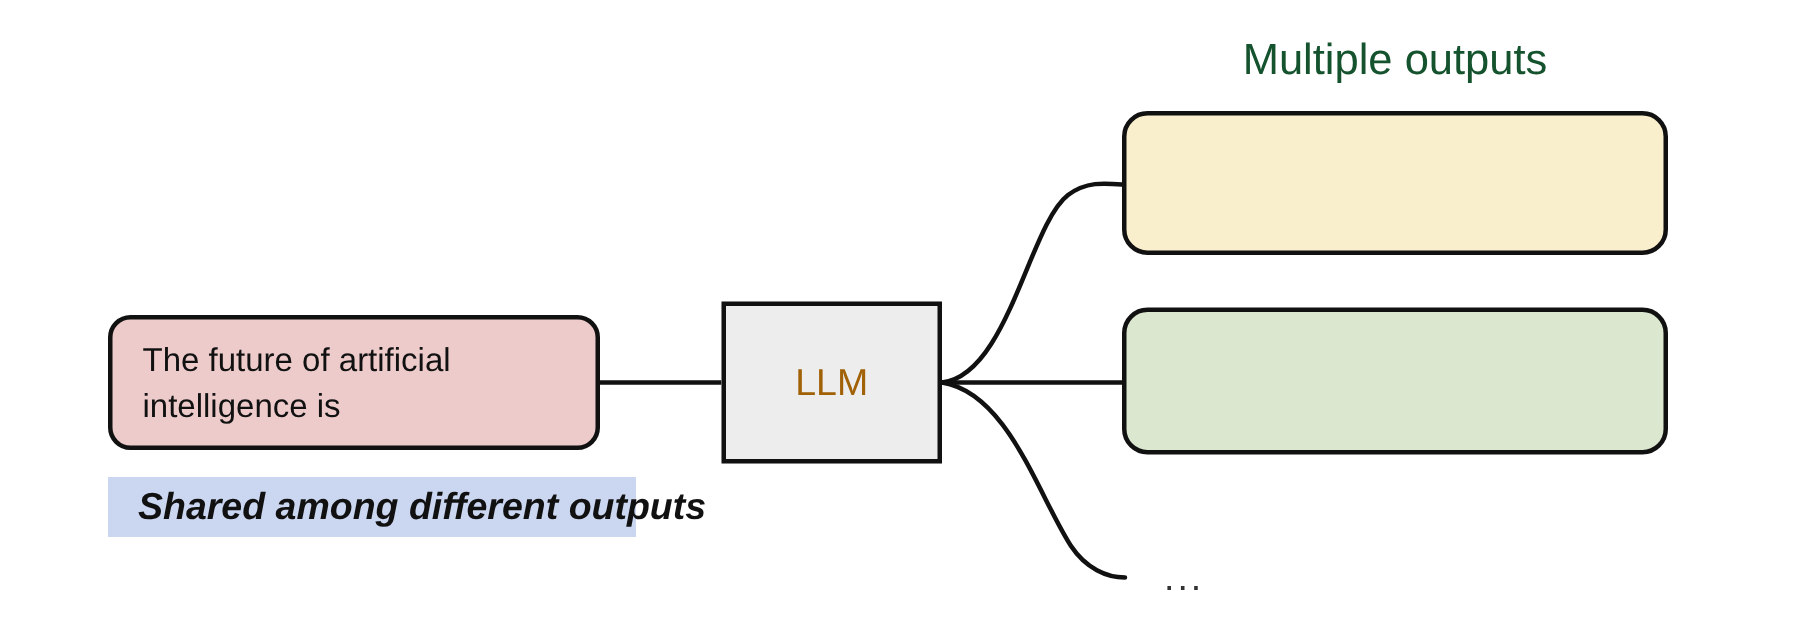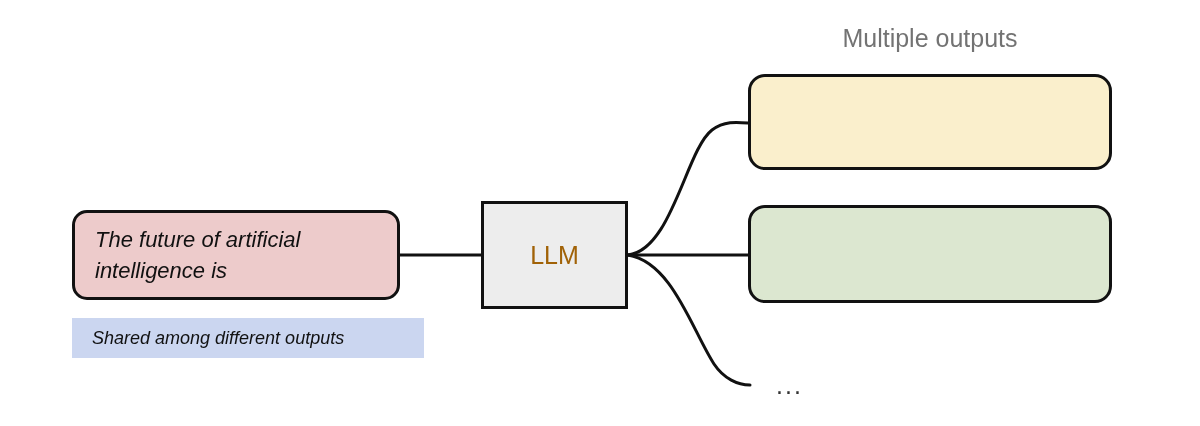--- a/index.html
+++ b/index.html
@@ -22,22 +22,22 @@
     position: absolute;
     left: 0;
     top: 0;
     width: 1200px;
     height: 426px;
     pointer-events: none;
   }
 
   .label {
     position: absolute;
-    color: #737373;
-    font-size: 25px;
+    color: #14532d;
+    font-size: 29px;
     line-height: 1;
     white-space: nowrap;
     text-align: center;
   }
 
   .box {
     position: absolute;
     box-sizing: border-box;
     border: 3px solid #111111;
     display: flex;
@@ -53,21 +53,20 @@
 
   
   #prompt-box {
     left: 72px;
     top: 210px;
     width: 328px;
     height: 90px;
     background: #EDCBCB;
     border-radius: 15px;
     padding: 0 0 0 20px;
-    font-style: italic;
   }
   #prompt-box .prompt-text {
     font-size: 22px;
     line-height: 31px;
     color: #111111;
     max-width: 270px;
   }
 
   
   #shared-band {
@@ -77,23 +76,24 @@
     width: 352px;
     height: 40px;
     background: #CBD6F0;
     display: flex;
     align-items: center;
     box-sizing: border-box;
     padding-left: 20px;
   }
   #shared-band .caption-text {
     font-style: italic;
-    font-size: 18px;
+    font-size: 25px;
     color: #111111;
     white-space: nowrap;
+    font-weight: bold;
   }
 
   
   #llm-box {
     left: 481px;
     top: 201px;
     width: 147px;
     height: 108px;
     background: #EDEDED;
     border-radius: 0;

